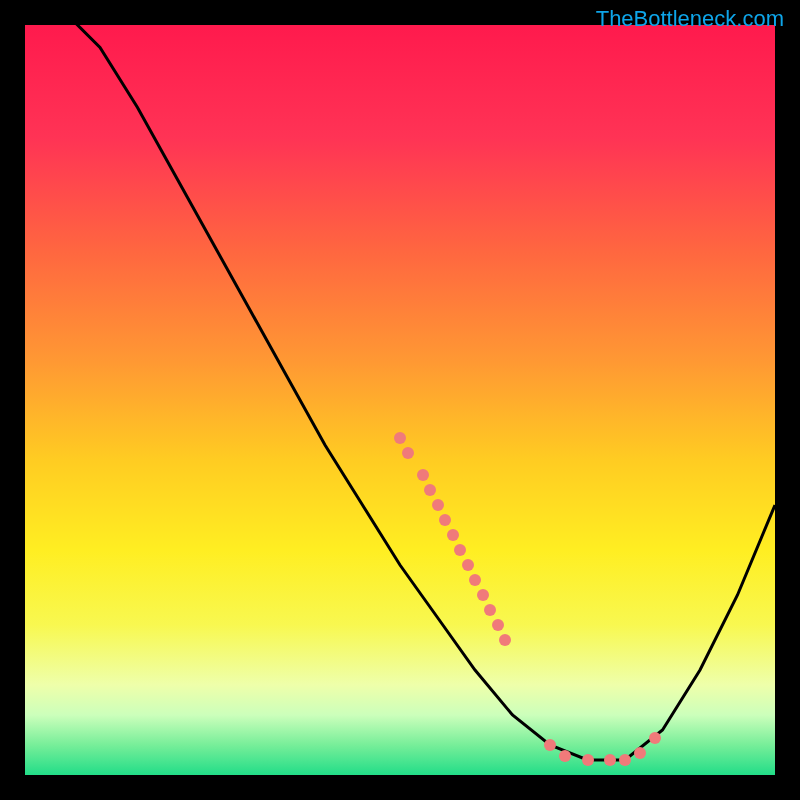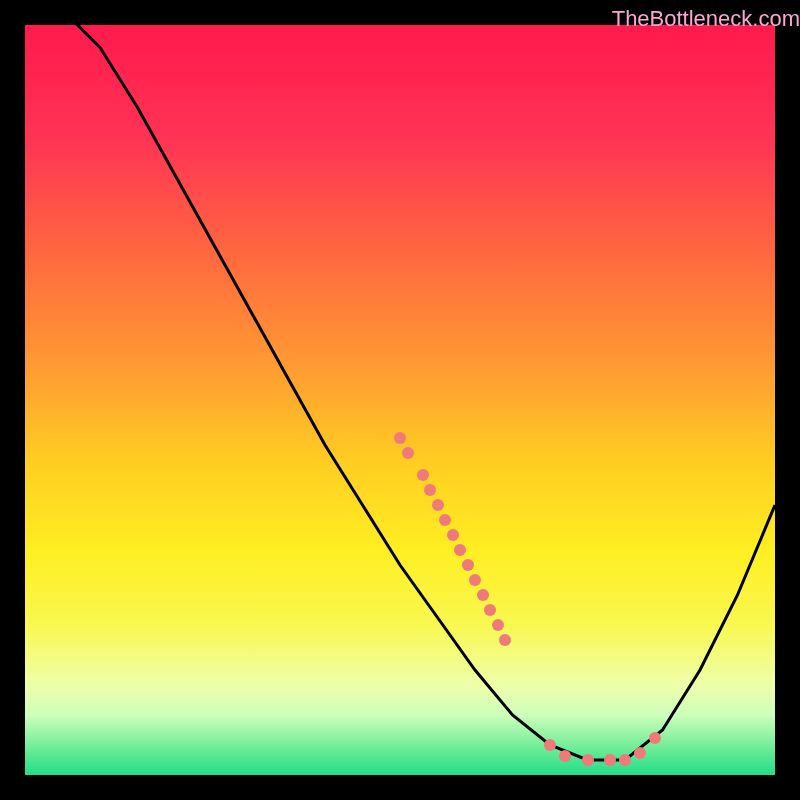--- a/index.html
+++ b/index.html
@@ -1,17 +1,17 @@
 <!DOCTYPE html>
 <html><head>
 <meta charset="utf-8">
 <style>
   * { margin: 0; padding: 0; box-sizing: border-box; }
   body { width: 800px; height: 800px; background: #000; position: relative; font-family: Arial, sans-serif; }
-  .watermark { position: absolute; top: 6px; right: 0; color: #f9a8d4; font-size: 22px; font-weight: 500; z-index: 10; }
+  .watermark { position: absolute; top: 6px; right: 16px; color: #0ea5e9; font-size: 22px; font-weight: 500; z-index: 10; }
   .frame { position: absolute; top: 25px; left: 25px; width: 750px; height: 750px; overflow: hidden; }
   .gradient-bg { position: absolute; inset: 0; }
   .plot-line { position: absolute; inset: 0; }
   .point { position: absolute; width: 12px; height: 12px; background: #f07a7a; border-radius: 50%; transform: translate(-50%, -50%); }
 </style>
 </head>
 <body>
 
 <div class="watermark">TheBottleneck.com</div>
 

